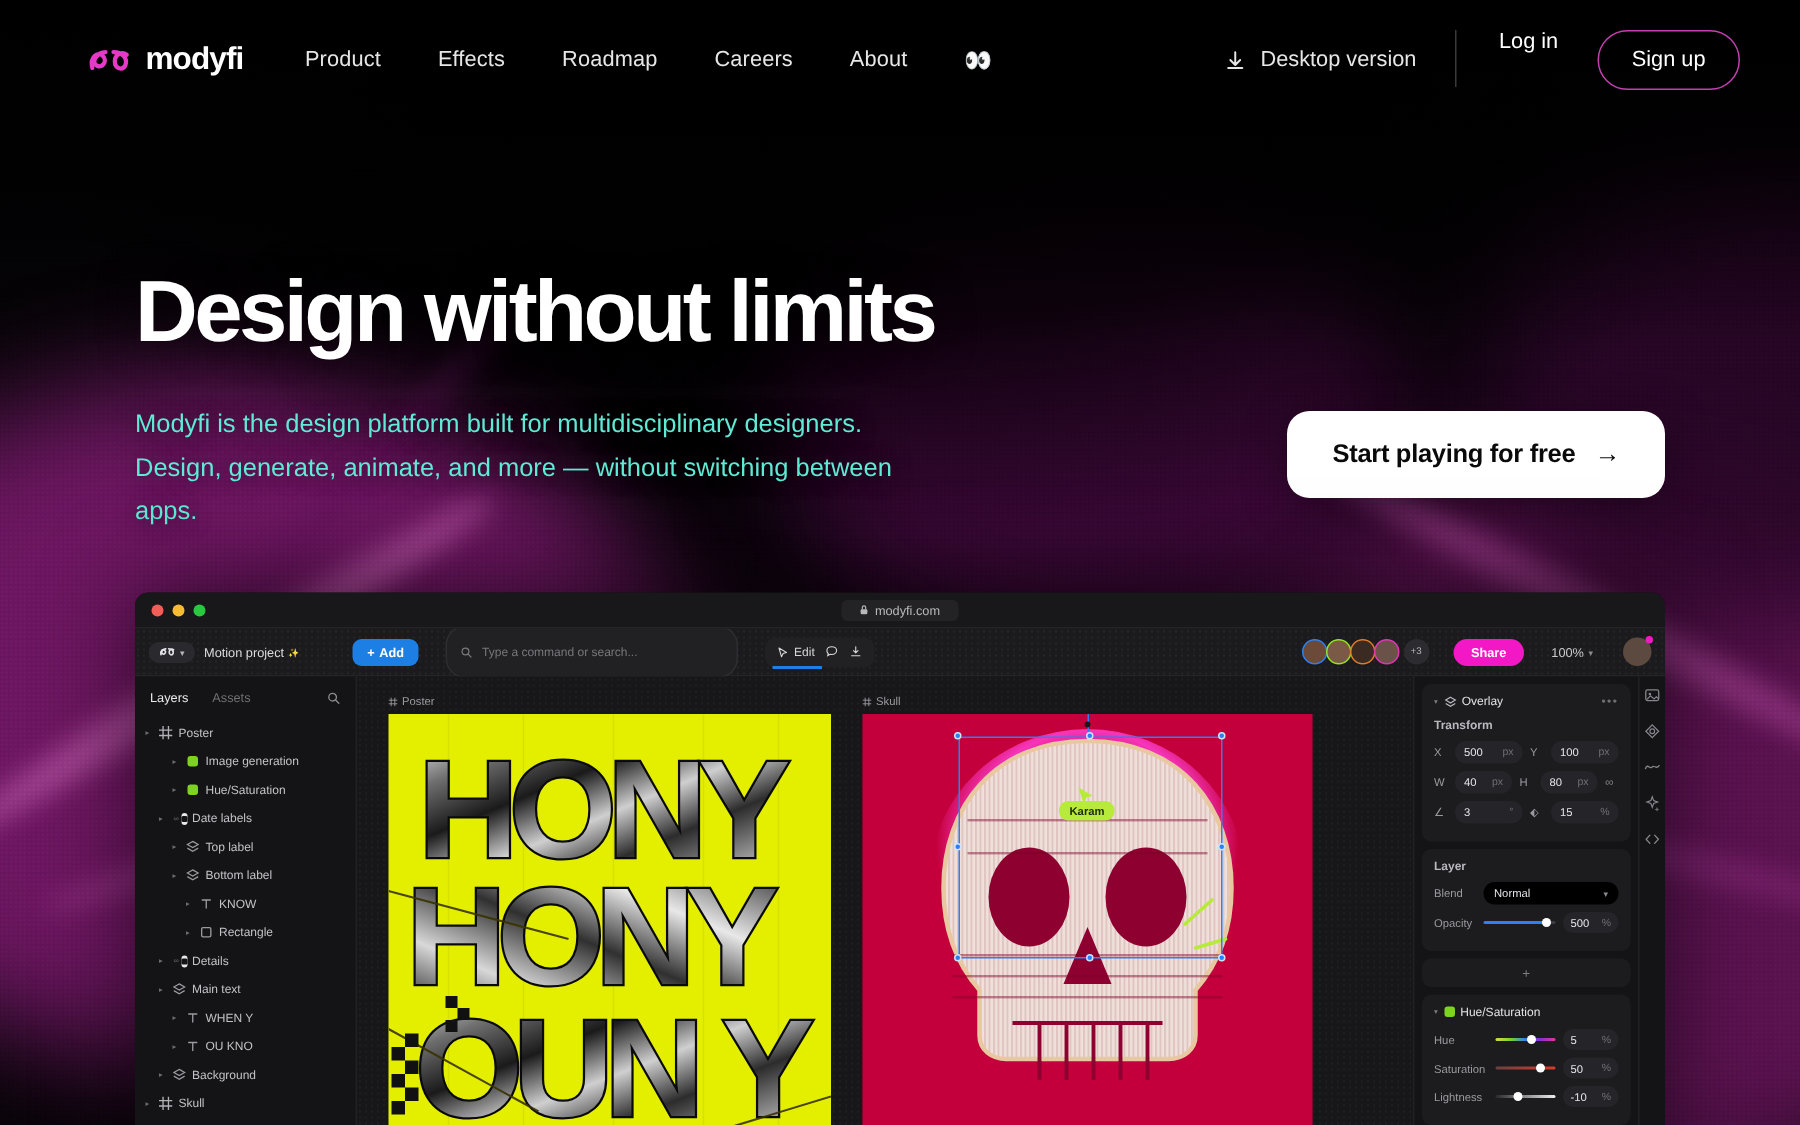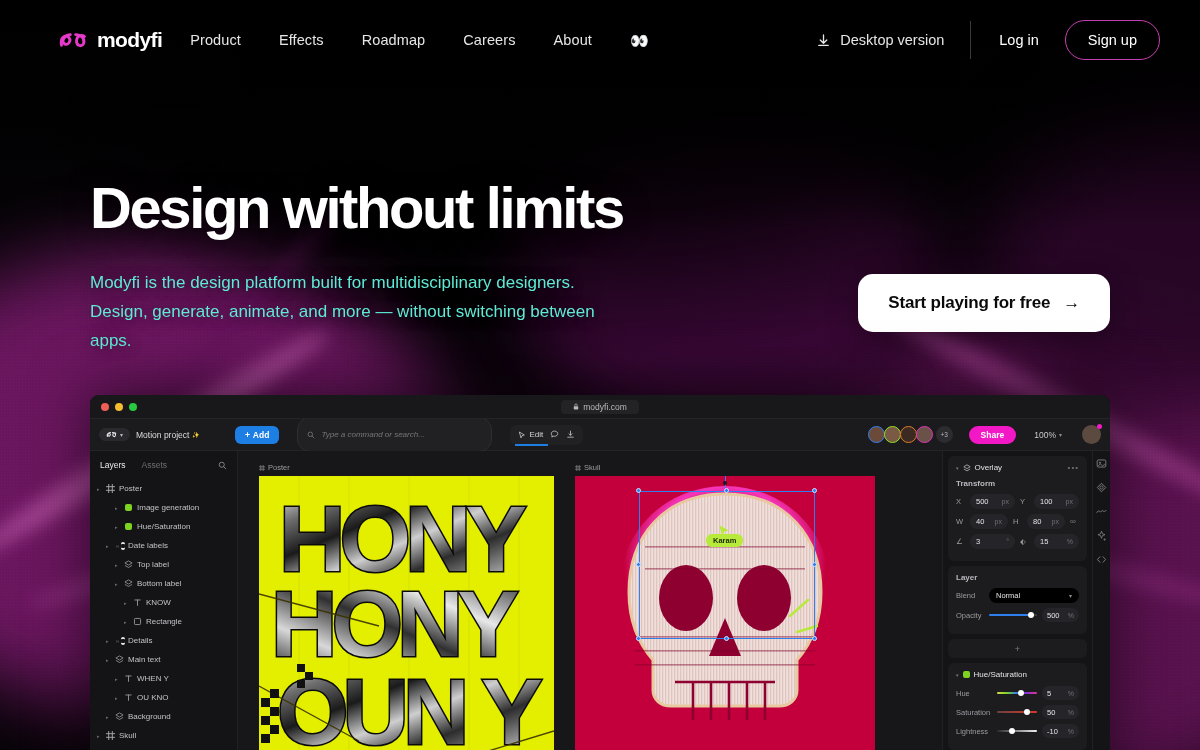--- a/index.html
+++ b/index.html
@@ -25,30 +25,30 @@
   #hero-bg .topfade {
     position:absolute; left:0; right:0; top:0; height:230px;
     background:linear-gradient(180deg,#000 0%, rgba(0,0,0,.85) 40%, rgba(0,0,0,0) 100%);
   }
 
   
   .nav {
     position:absolute; z-index:30; top:0; left:0; right:0; height:80px;
     display:flex; align-items:center; padding:0 40px 0 58px;
   }
-  .logo { display:flex; align-items:center; gap:9px; margin-right:28px; }
+  .logo { display:flex; align-items:center; gap:9px; margin-right:41px; }
   .logo-mark { width:30px; height:18px; flex:0 0 auto; }
   .logo-text { font-size:21px; font-weight:700; letter-spacing:-0.6px; color:#fff; }
   .nav-links { display:flex; align-items:center; gap:38px; }
   .nav-link {
     font-size:14.5px; color:#e6e6e6; font-weight:400; letter-spacing:.1px;
     cursor:pointer; white-space:nowrap;
   }
   .nav-eyes { font-size:15px; line-height:1; }
-  .nav-right { margin-left:auto; display:flex; align-items:center; gap:0; }
+  .nav-right { margin-left:auto; display:flex; gap:0; }
   .desk { display:flex; align-items:center; gap:9px; font-size:14.5px; color:#e6e6e6; cursor:pointer; padding-right:26px; }
   .divider { width:1px; height:38px; background:#3a3a3a; }
   .login { font-size:14.5px; color:#fff; cursor:pointer; padding:0 26px 0 28px; }
   .signup {
     font-size:14.5px; font-weight:400; color:#fff; cursor:pointer;
     border:1.5px solid #c43fb0; border-radius:22px; padding:11px 22px; background:transparent;
     font-family:inherit;
   }
 
   
@@ -99,21 +99,21 @@
   .projpill { background:#2a2a2e; border-radius:9px; padding:3px 7px; display:flex; align-items:center; gap:3px; }
   .projname { font-size:8.5px; color:#dcdce0; display:flex; gap:3px; align-items:center; }
   .addbtn {
     background:#1d7fe3; color:#fff; font-size:8.5px; font-weight:600;
     border-radius:6px; padding:4px 10px; display:flex; align-items:center; gap:3px;
     border:none; font-family:inherit; cursor:pointer; margin-left:26px;
   }
   .search {
     flex:0 0 195px; background:#212124; border:1px solid #2e2e32; border-radius:13px;
     height:35px; display:flex; align-items:center; gap:6px; padding:0 9px;
-    font-size:8px; color:#77777c; margin-left:9px;font-style:italic;
+    font-size:8px; color:#77777c; margin-left:9px;
   }
   .editgrp {
     background:#212124; border-radius:7px; height:20px; display:flex; align-items:center;
     gap:7px; padding:0 8px; margin-left:9px; position:relative;
   }
   .editgrp .it { font-size:8px; color:#d6d6da; display:flex; align-items:center; gap:3px; cursor:pointer; }
   .editunder { position:absolute; left:5px; bottom:-1px; width:33px; height:1.5px; background:#1d7fe3; }
   .avstack { margin-left:auto; display:flex; align-items:center; gap:2px; }
   .av { width:17px; height:17px; border-radius:50%; border:1.5px solid; margin-left:-3px; background:#4a3a34; }
   .plus3 {

